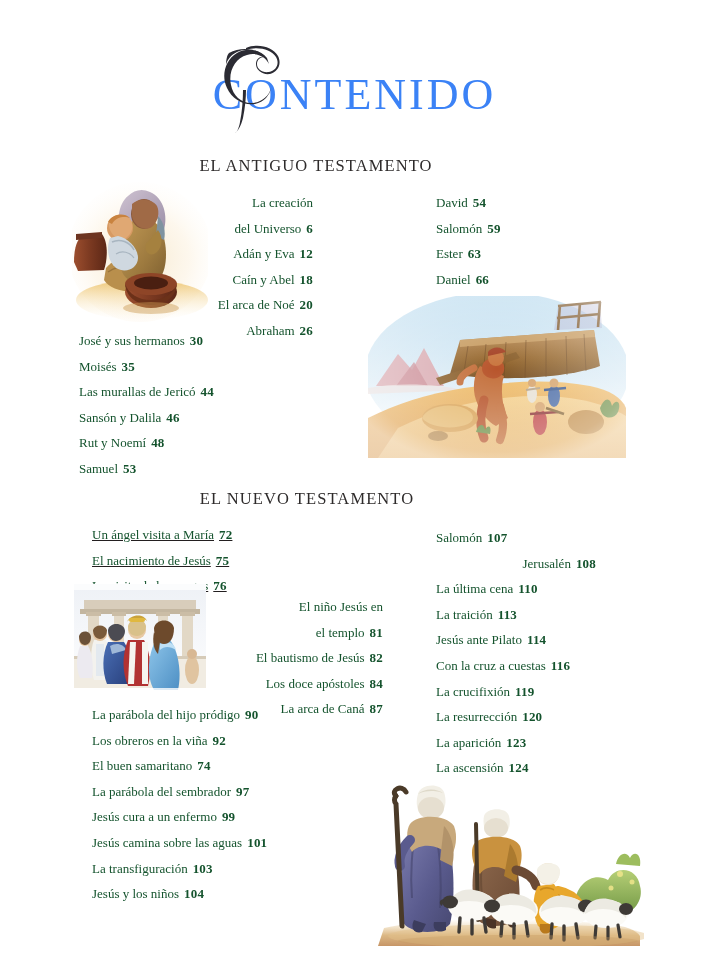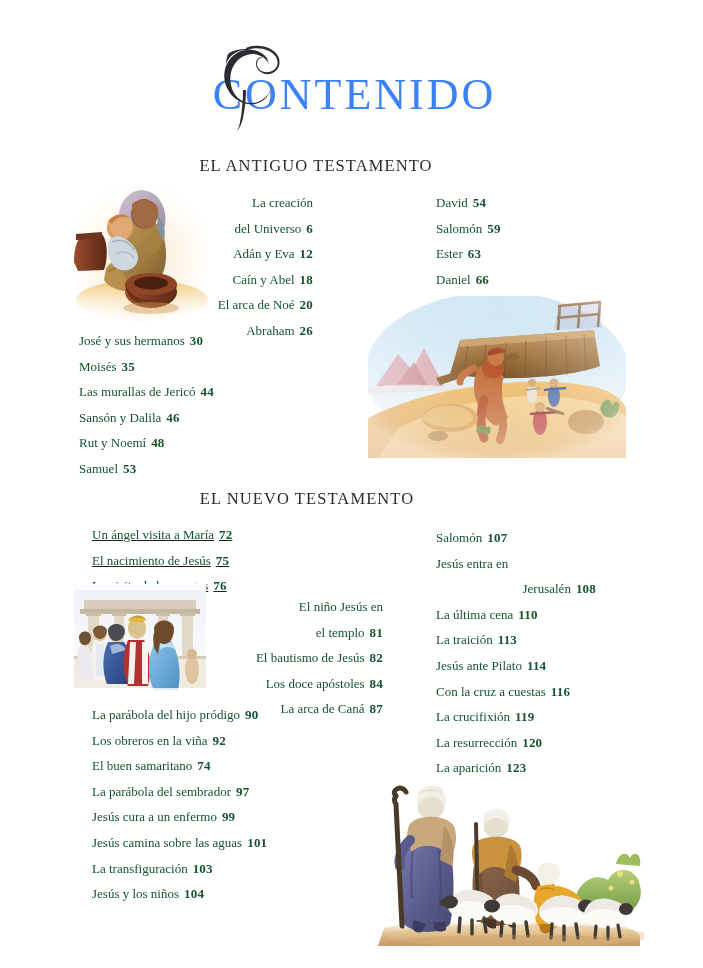--- a/index.html
+++ b/index.html
@@ -230,23 +230,20 @@
     <span>La transfiguración</span><span class="pg">103</span>
   </div>
   <div class="entry">
     <span>Jesús y los niños</span><span class="pg">104</span>
   </div>
 </div>
 
 <div class="col lalign" id="nt-right">
   <div class="entry">
     <span>Salomón</span><span class="pg">107</span>
-  </div>
-  <div class="entry">
-    <span>Jesús entra en</span><span class="pg" style="margin-left: 0px;"></span>
   </div>
   <div class="entry indent-sub" style="text-align:right; width:160px;">
     <span>Jerusalén</span><span class="pg">108</span>
   </div>
   <div class="entry">
     <span>La última cena</span><span class="pg">110</span>
   </div>
   <div class="entry">
     <span>La traición</span><span class="pg">113</span>
   </div>

